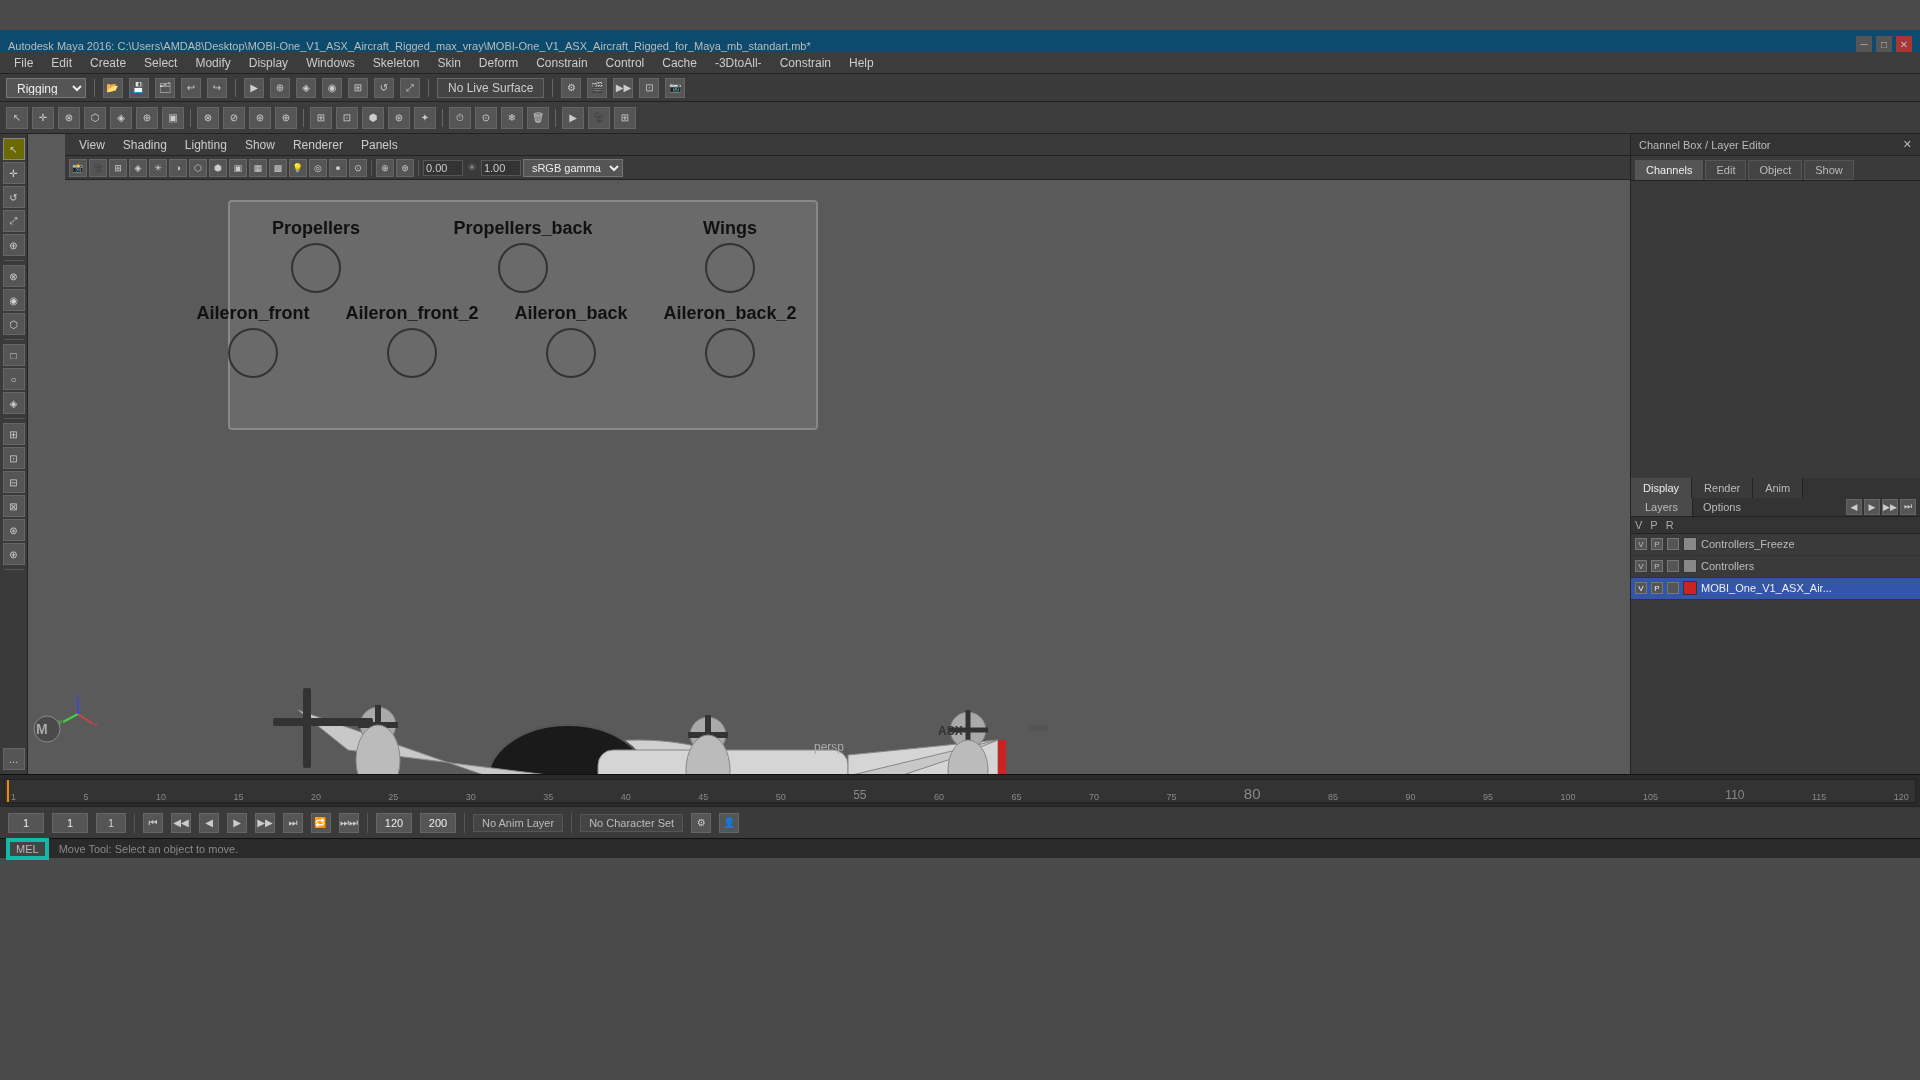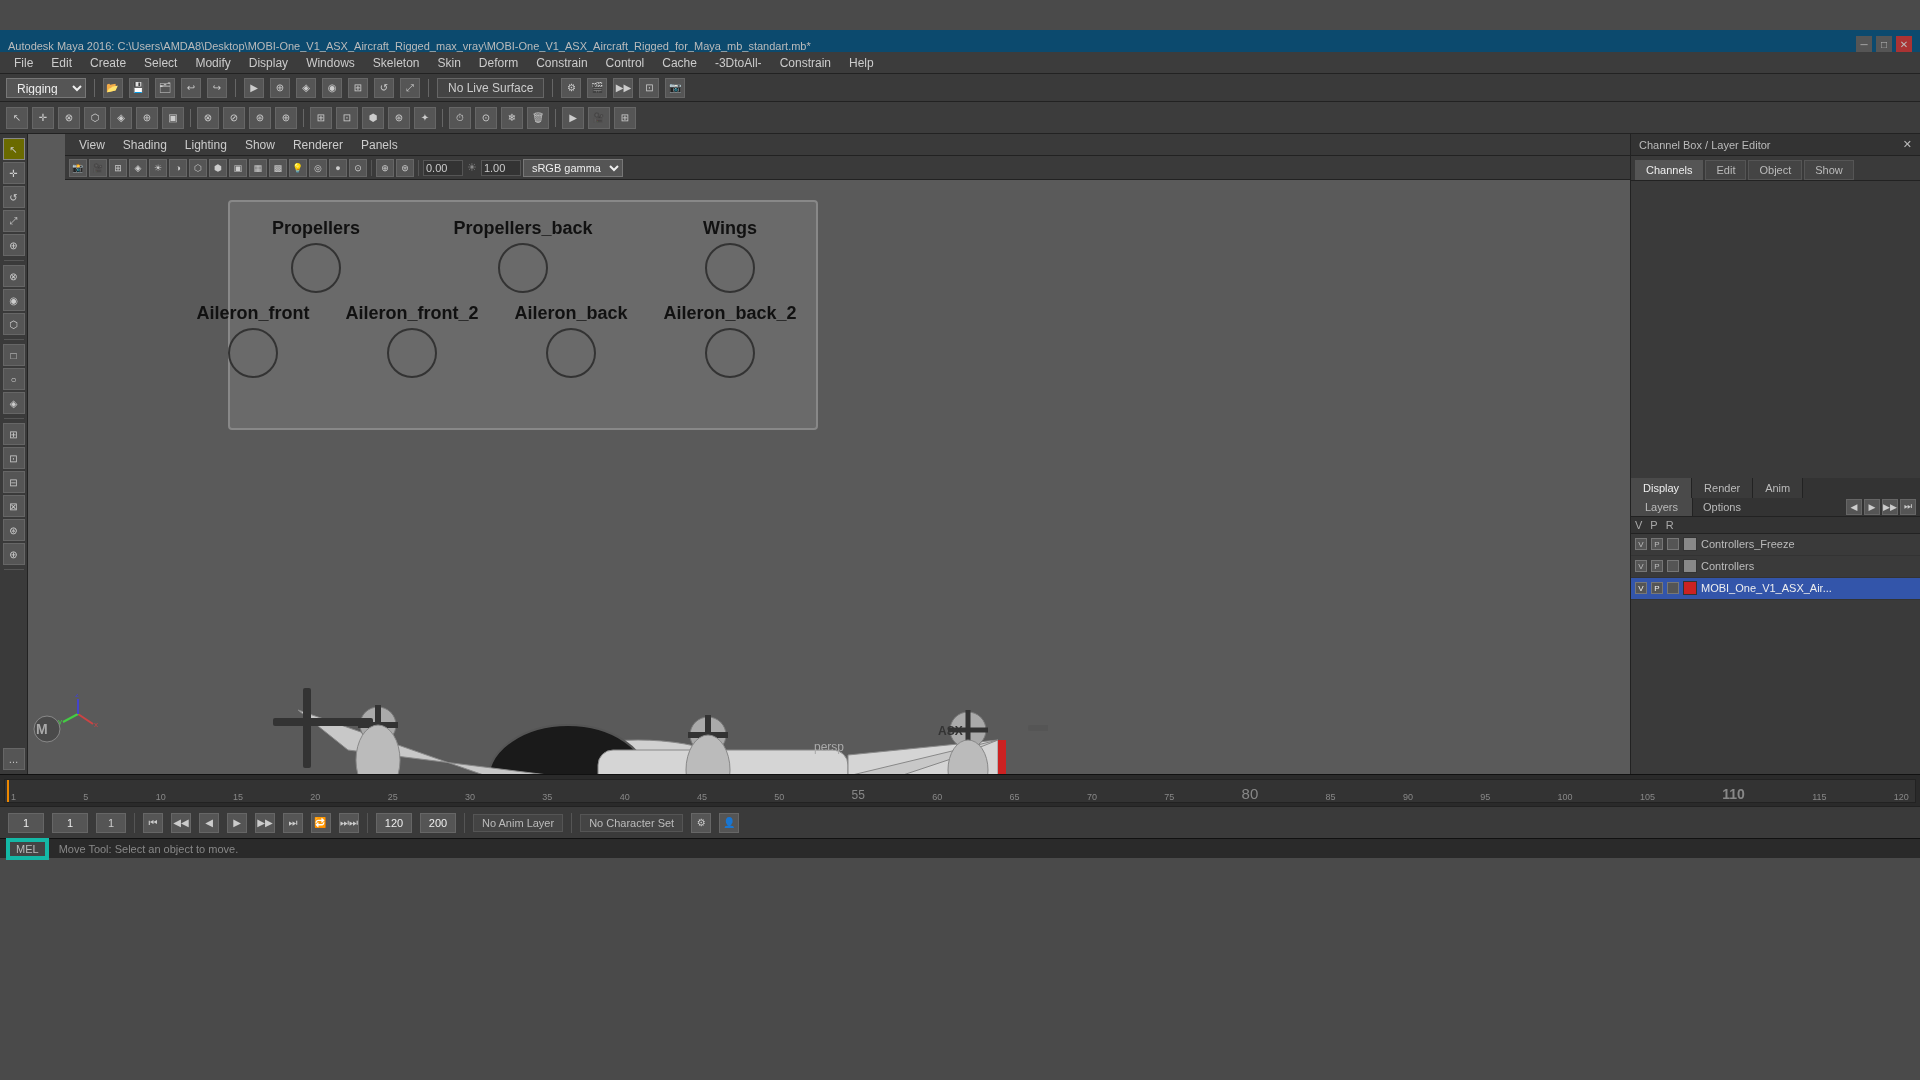--- a/index.html
+++ b/index.html
@@ -834,21 +834,21 @@
           <span style="font-size:9px;color:#888;">60</span>
           <span style="font-size:9px;color:#888;">65</span>
           <span style="font-size:9px;color:#888;">70</span>
           <span style="font-size:9px;color:#888;">75</span>
           <span style="font-size:15px;color:#888;margin-top:25px;">80</span>
           <span style="font-size:9px;color:#888;">85</span>
           <span style="font-size:9px;color:#888;">90</span>
           <span style="font-size:9px;color:#888;">95</span>
           <span style="font-size:9px;color:#888;">100</span>
           <span style="font-size:9px;color:#888;">105</span>
-          <span style="font-size:14px;color:#888;font-weight:bold;">110</span>
+          <span style="font-size:12px;color:#888;">110</span>
           <span style="font-size:9px;color:#888;">115</span>
           <span style="font-size:9px;color:#888;">120</span>
         </div>
       </div>
 
       <div style="position:absolute;left:2px;top:0;width:2px;height:100%;background:#ee8800;"></div>
     </div>
   </div>
 </div>
 

